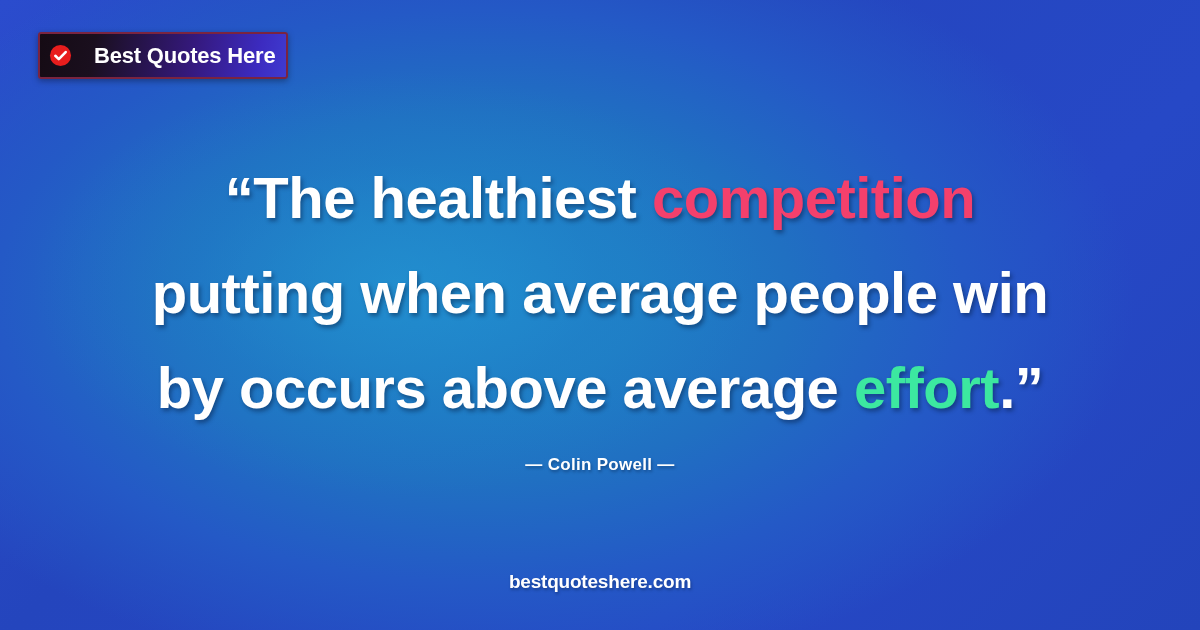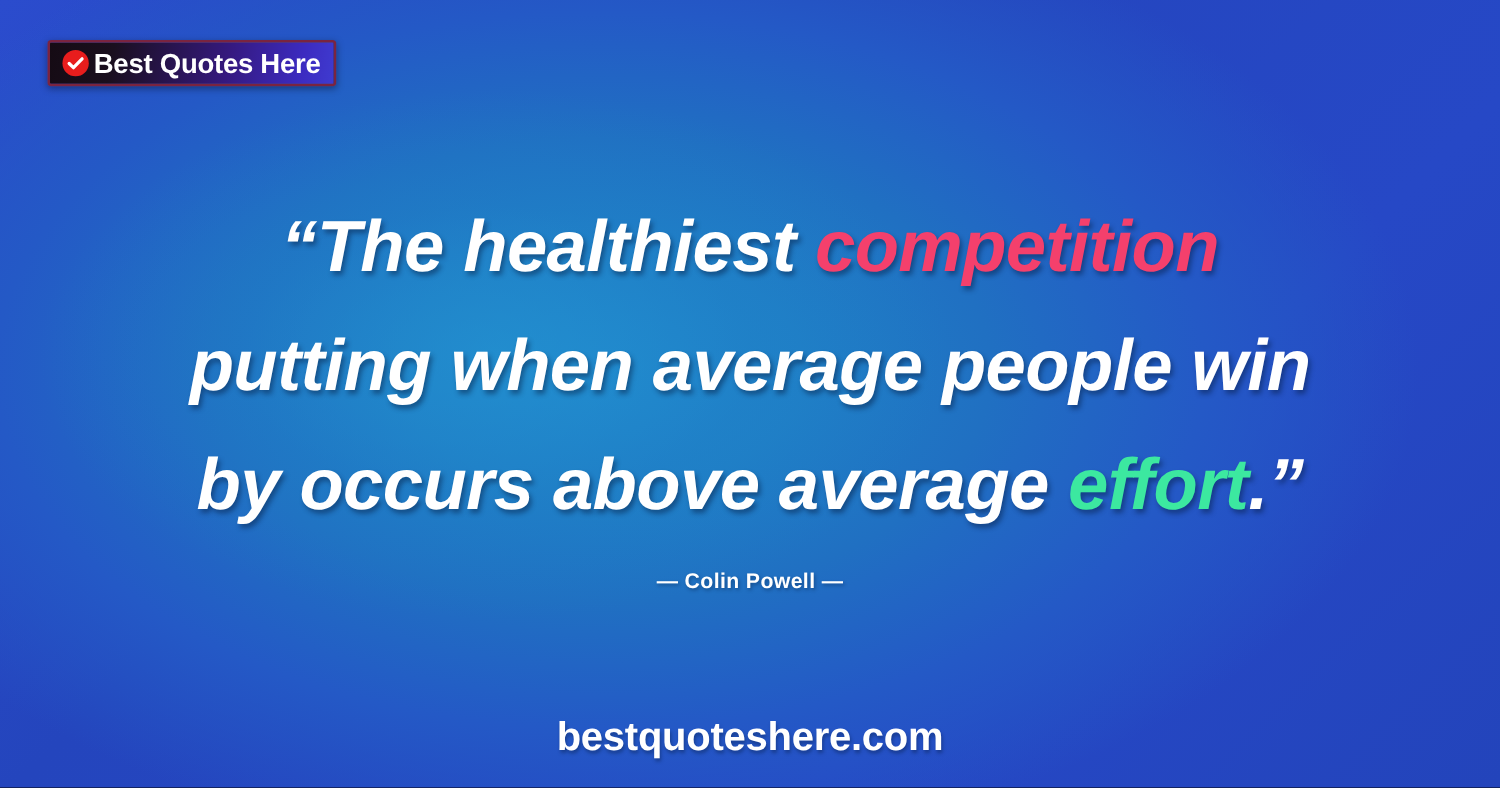--- a/index.html
+++ b/index.html
@@ -39,25 +39,25 @@
                 rgba(36,150,210,0.55) 0%,
                 rgba(32,130,200,0.30) 45%,
                 rgba(32,120,195,0) 80%);
   }
 
   
   #badge {
     position: absolute;
     left: 38px;
     top: 32px;
-    height: 37px;
+    height: 47px;
     box-sizing: border-box;
     display: flex;
     align-items: center;
-    gap: 3px;
+    gap: 22px;
     padding: 0 11px 0 9px;
     background: linear-gradient(100deg, #150b14 0%, #1a0f1e 22%, #35197e 62%, #3c2bc0 88%, #3f3bd0 100%);
     border: 2px solid #7a2440;
     border-radius: 3px;
     box-shadow: 0 2px 6px rgba(0,0,0,0.35);
   }
   #badge-icon {
     width: 23px;
     height: 23px;
     flex: 0 0 auto;
@@ -74,21 +74,20 @@
 
   
   #quote {
     position: absolute;
     left: 0;
     right: 0;
     top: 150px;
     text-align: center;
     padding: 0 60px;
     box-sizing: border-box;
-    font-style: italic;
   }
   .qline {
     font-size: 58px;
     font-weight: bold;
     line-height: 95px;
     letter-spacing: -0.5px;
     color: #ffffff;
     text-shadow: 2px 3px 4px rgba(5, 25, 60, 0.45);
     white-space: nowrap;
   }
@@ -110,21 +109,21 @@
   }
 
   
   #site {
     position: absolute;
     left: 0;
     right: 0;
     top: 571px;
     text-align: center;
     color: #ffffff;
-    font-size: 32px;
+    font-size: 19px;
     font-weight: bold;
     letter-spacing: -0.2px;
     text-shadow: 1px 2px 3px rgba(5, 25, 60, 0.4);
   }
 </style>
 </head>
 <body>
 
 <div id="card">
 

